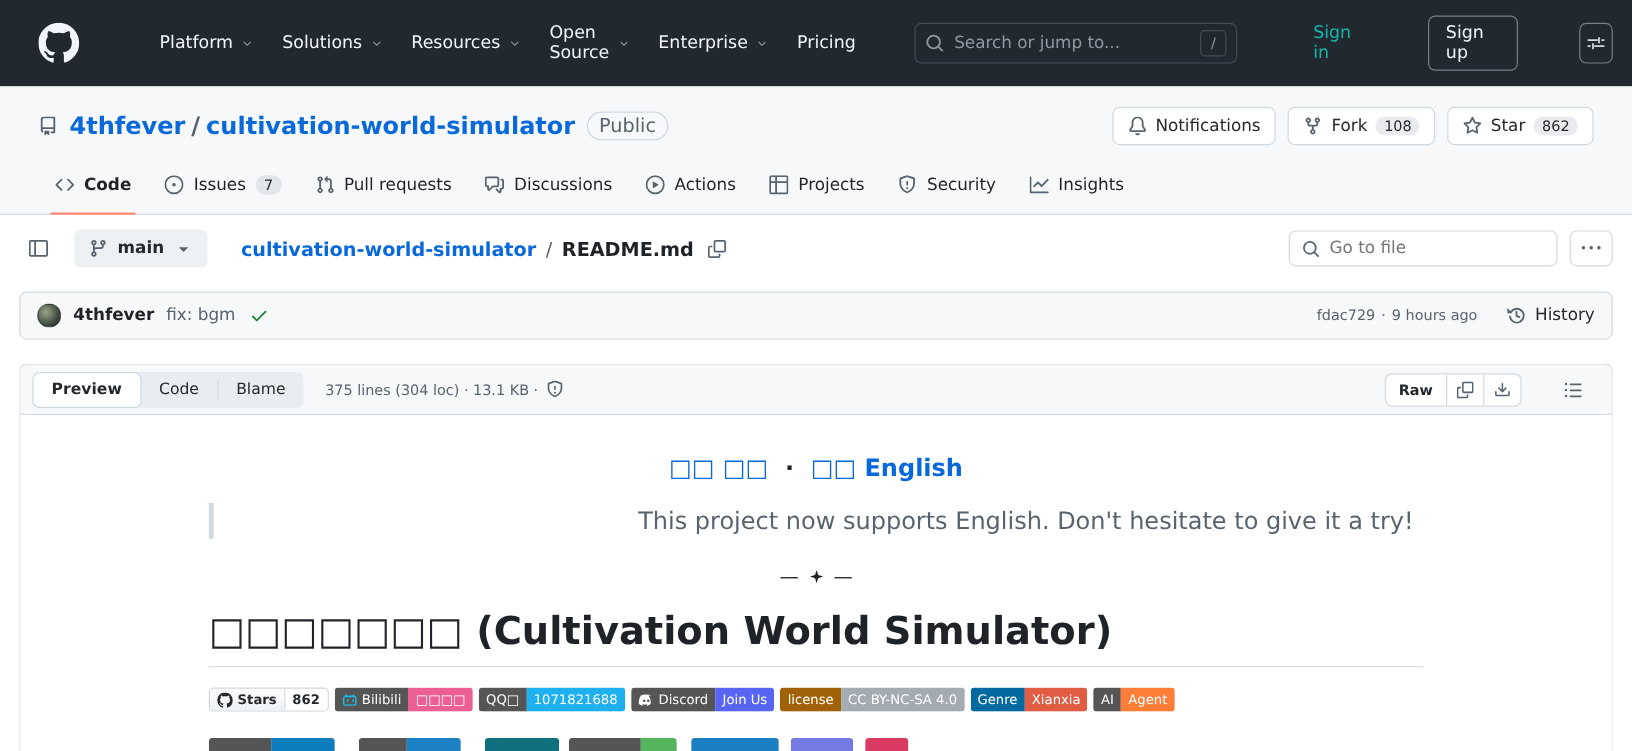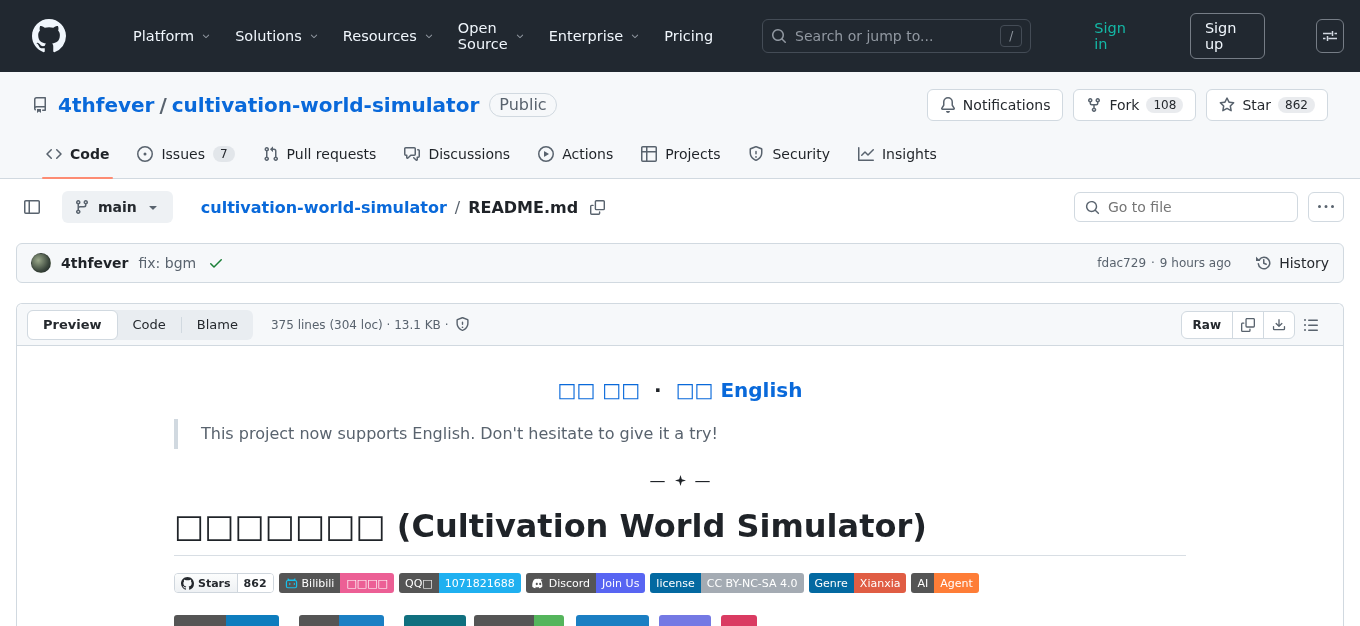--- a/index.html
+++ b/index.html
@@ -68,33 +68,33 @@
 
   
   .file-box { margin-top:20px; border:1px solid #d1d9e0; border-bottom:none; border-radius:6px 6px 0 0; }
   .file-toolbar { height:42px; background:#f6f8fa; border-bottom:1px solid #d1d9e0; border-radius:6px 6px 0 0; display:flex; align-items:center; padding:0 10px; }
   .seg { display:flex; align-items:center; background:#e9edf1; border-radius:6px; height:30px; }
   .seg-btn { height:30px; padding:0 15px; font-size:13px; display:flex; align-items:center; color:#25292e; border:none; background:transparent; cursor:pointer; font-family:inherit; }
   .seg-btn.active { background:#fff; border:1px solid #d1d9e0; border-radius:6px; font-weight:700; }
   .seg-div { width:1px; height:16px; background:#d1d9e0; }
   .file-meta { margin-left:18px; color:#59636e; font-size:12px; display:flex; align-items:center; gap:7px; }
   .file-meta .bic { color:#59636e; }
-  .toolbar-right { margin-left:auto; display:flex; align-items:center; gap:0; padding-right:6px; }
+  .toolbar-right { margin-left:auto; display:flex; align-items:center; gap:27px; padding-right:6px; }
   .raw-group { display:flex; align-items:stretch; border:1px solid #d1d9e0; border-radius:6px; background:#fff; overflow:hidden; height:28px; }
   .raw-btn { padding:0 11px; font-size:12px; font-weight:700; display:flex; align-items:center; color:#25292e; border:none; background:transparent; cursor:pointer; font-family:inherit; }
   .raw-icon-btn { width:31px; display:flex; align-items:center; justify-content:center; border:none; border-left:1px solid #d1d9e0; background:transparent; color:#59636e; cursor:pointer; }
   .outline-btn { border:none; background:transparent; color:#59636e; width:32px; height:30px; display:flex; align-items:center; justify-content:center; cursor:pointer; }
 
   
   .readme { padding:31px 16px 0; background:#fff; }
   .markdown { max-width:1012px; margin:0 auto; }
   .lang-line { text-align:center; font-size:20px; font-weight:700; line-height:26px; }
   .lang-link { color:#0969da; }
   .lang-dot { color:#1f2328; margin:0 7px; }
-  .quote { margin-top:16px; border-left:4px solid #d1d9e0; padding:2px 23px; color:#59636e; font-size:16px; text-align:left; line-height:26px; }
+  .quote { margin-top:16px; border-left:4px solid #d1d9e0; padding:2px 8px; color:#59636e; font-size:20px; text-align:right; line-height:26px; }
   .star-divider { margin:22px 0 0; display:flex; align-items:center; justify-content:center; gap:9px; color:#1f2328; font-size:16px; }
   .readme-title { margin-top:16px; font-size:32px; line-height:40px; font-weight:700; color:#1f2328; padding-bottom:9px; border-bottom:1px solid #d8dee4; }
   .badges { display:flex; align-items:center; gap:5px; margin-top:17px; }
   .badge { display:inline-flex; height:20px; border-radius:3px; overflow:hidden; font-size:11px; color:#fff; align-items:stretch; }
   .badge .bseg { display:flex; align-items:center; gap:4px; padding:0 6px; white-space:nowrap; }
   .badge.social { border:1px solid #cfd6dd; border-radius:4px; color:#25292e; font-weight:700; height:20px; }
   .badge.social .bseg-l { background:linear-gradient(#fcfdfd,#eef1f4); border-right:1px solid #cfd6dd; }
   .badge.social .bseg-r { background:#fff; }
   .badges2 { display:flex; align-items:flex-start; margin-top:22px; height:20px; }
   .badge2 { display:inline-flex; height:20px; border-radius:3px; overflow:hidden; }
@@ -469,21 +469,21 @@
                   <span class="ic">
                     <svg width="13" height="13" viewBox="0 0 16 16" fill="#ffffff" aria-hidden="true">
                       <path fill-rule="evenodd" d="M13.5 3.2a12.9 12.9 0 0 0-3.2-1l-.15.3a9 9 0 0 0-4.3 0l-.15-.3a12.9 12.9 0 0 0-3.2 1C.6 6.2.1 9.1.35 11.9c1.2.9 2.4 1.45 3.6 1.8l.75-1.05a8 8 0 0 1-1.2-.57l.3-.22a6.5 6.5 0 0 0 5.4 0l.3.22c-.4.23-.8.42-1.2.57l.75 1.05c1.2-.35 2.4-.9 3.6-1.8.3-3.3-.5-6.1-2.15-8.7ZM5.9 10.1c-.7 0-1.3-.65-1.3-1.45S5.17 7.2 5.9 7.2c.72 0 1.3.65 1.3 1.45s-.58 1.45-1.3 1.45Zm4.2 0c-.7 0-1.3-.65-1.3-1.45S9.38 7.2 10.1 7.2s1.3.65 1.3 1.45-.57 1.45-1.3 1.45Z"></path>
                     </svg>
                   </span>
                   <span>Discord</span>
                 </span>
                 <span class="bseg bseg-r" style="background: rgb(88, 101, 242);">Join Us</span>
               </a>
               <a class="badge">
-                <span class="bseg bseg-l" style="background: #0369a1;">
+                <span class="bseg bseg-l" style="background: #a16207;">
                   <span>license</span>
                 </span>
                 <span class="bseg bseg-r" style="background: rgb(164, 171, 179);">CC BY-NC-SA 4.0</span>
               </a>
               <a class="badge">
                 <span class="bseg bseg-l" style="background: #0369a1;">
                   <span>Genre</span>
                 </span>
                 <span class="bseg bseg-r" style="background: rgb(224, 93, 68);">Xianxia</span>
               </a>

